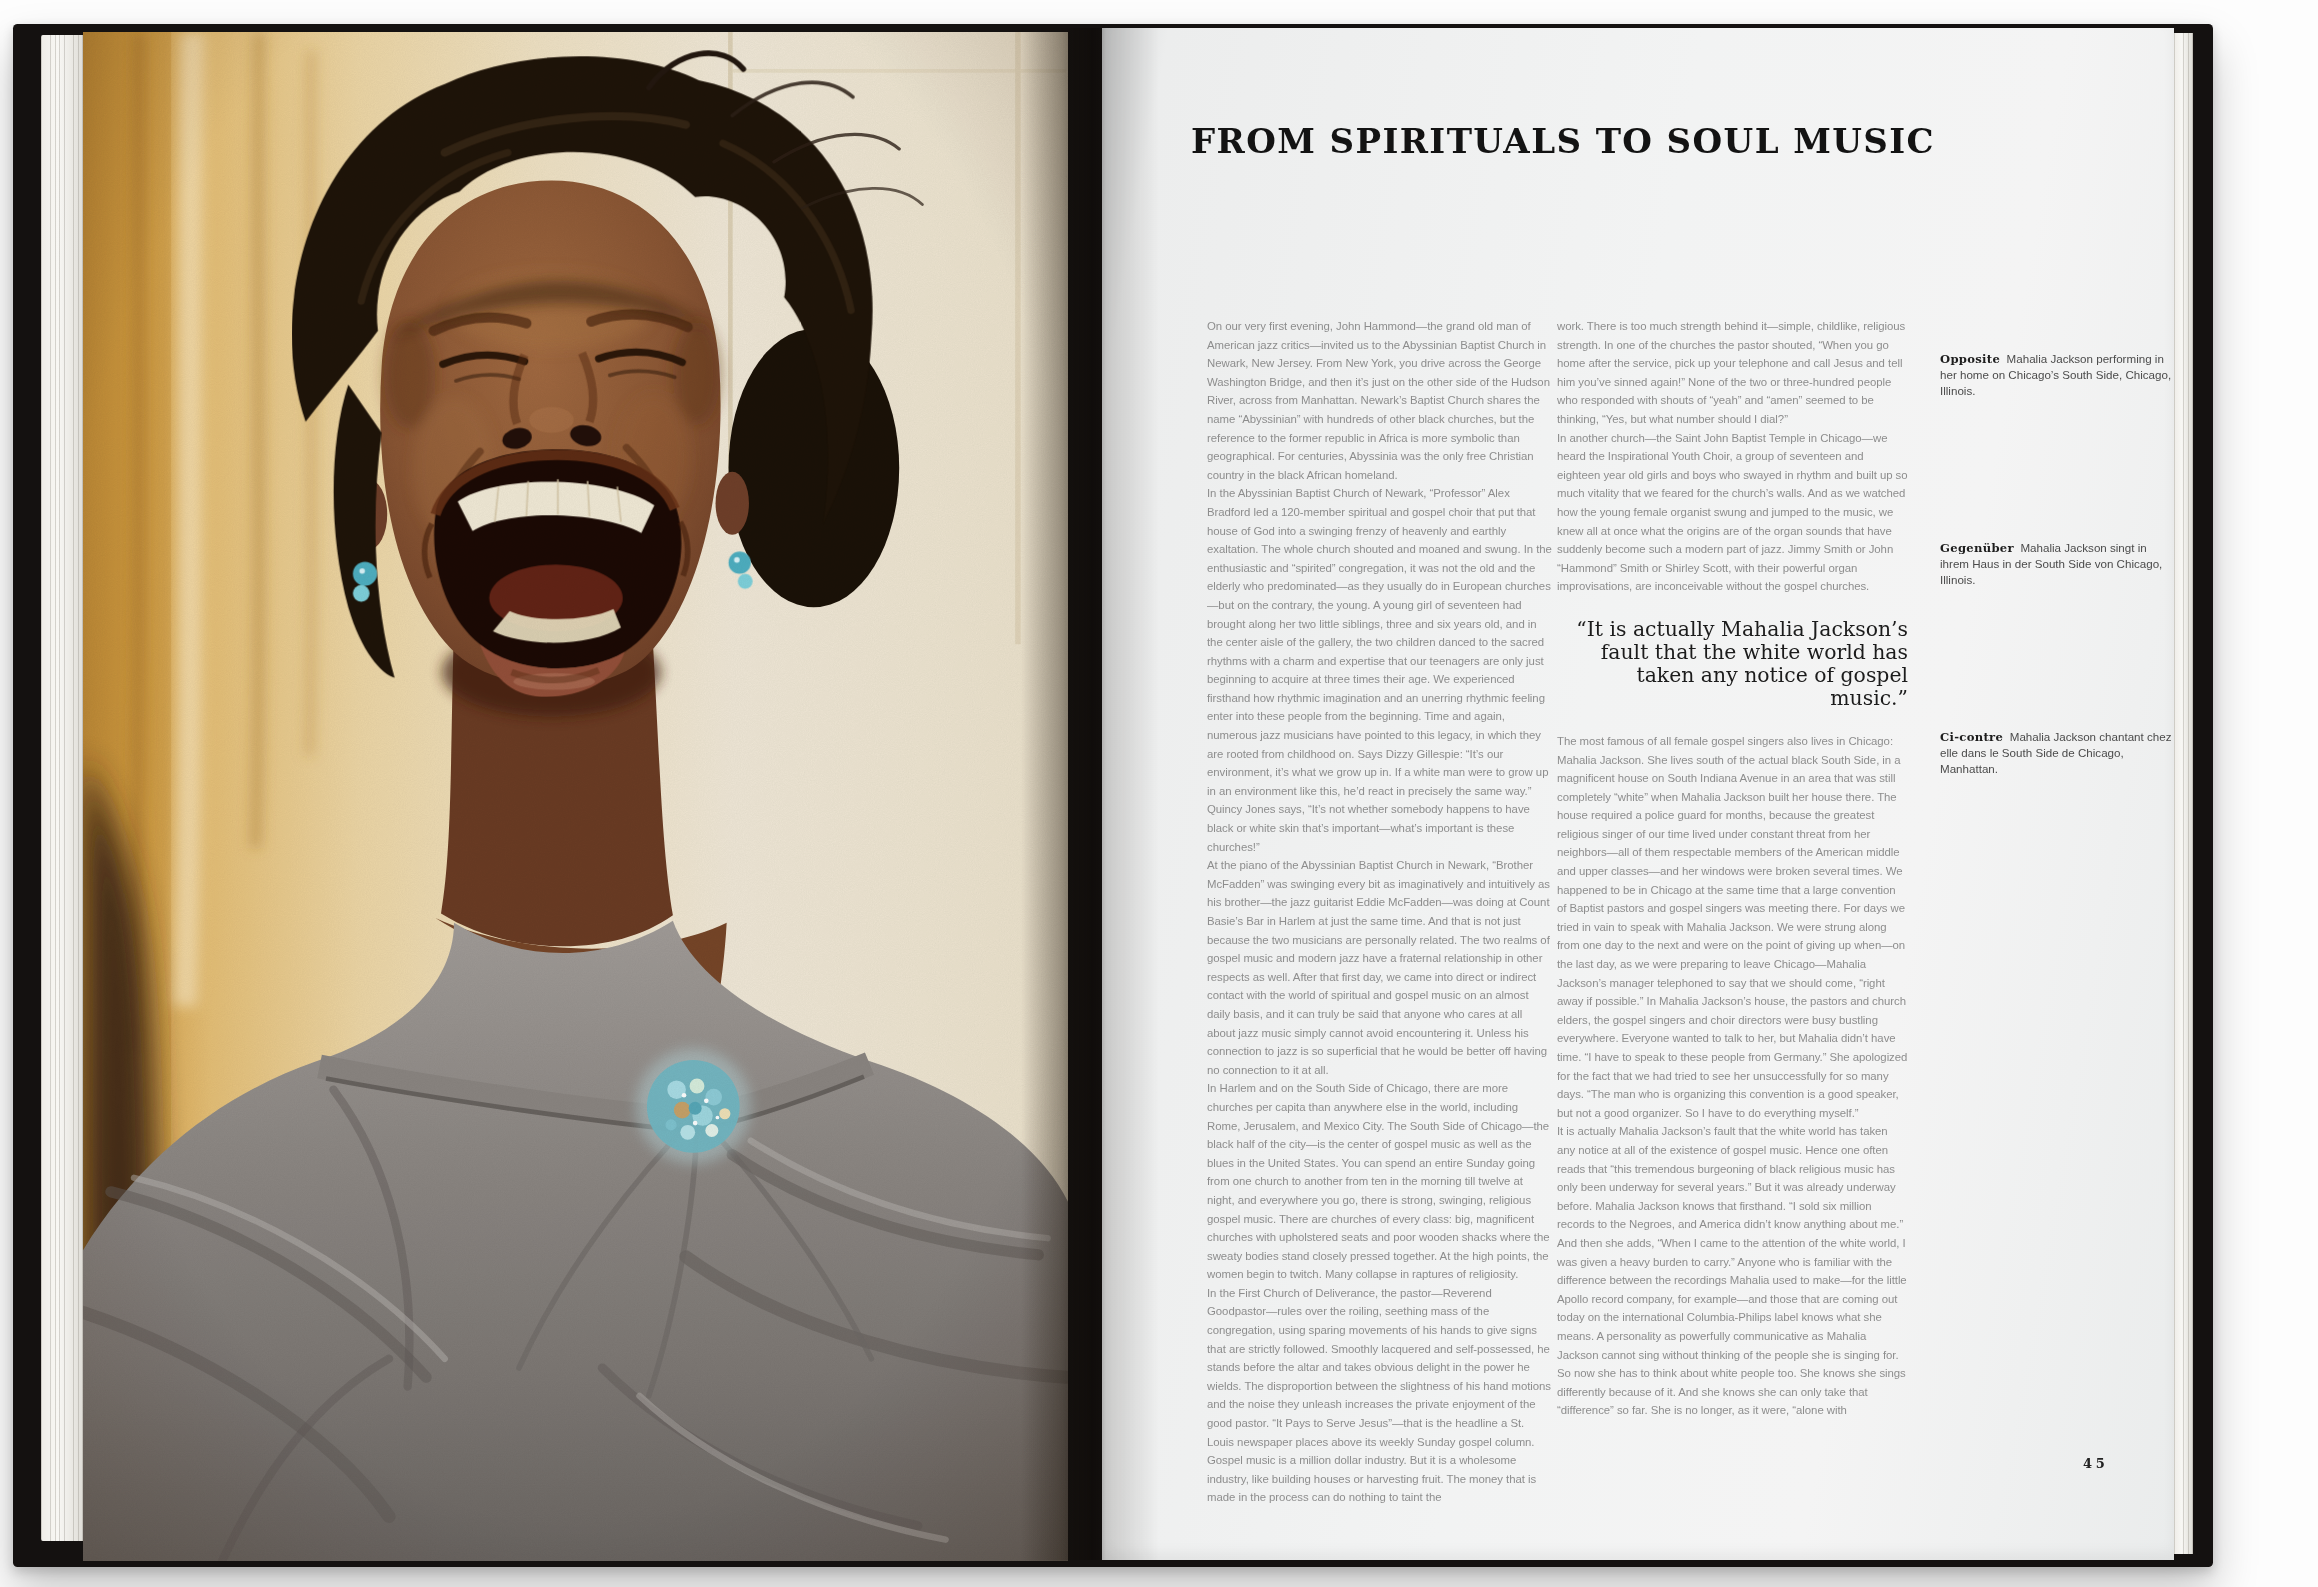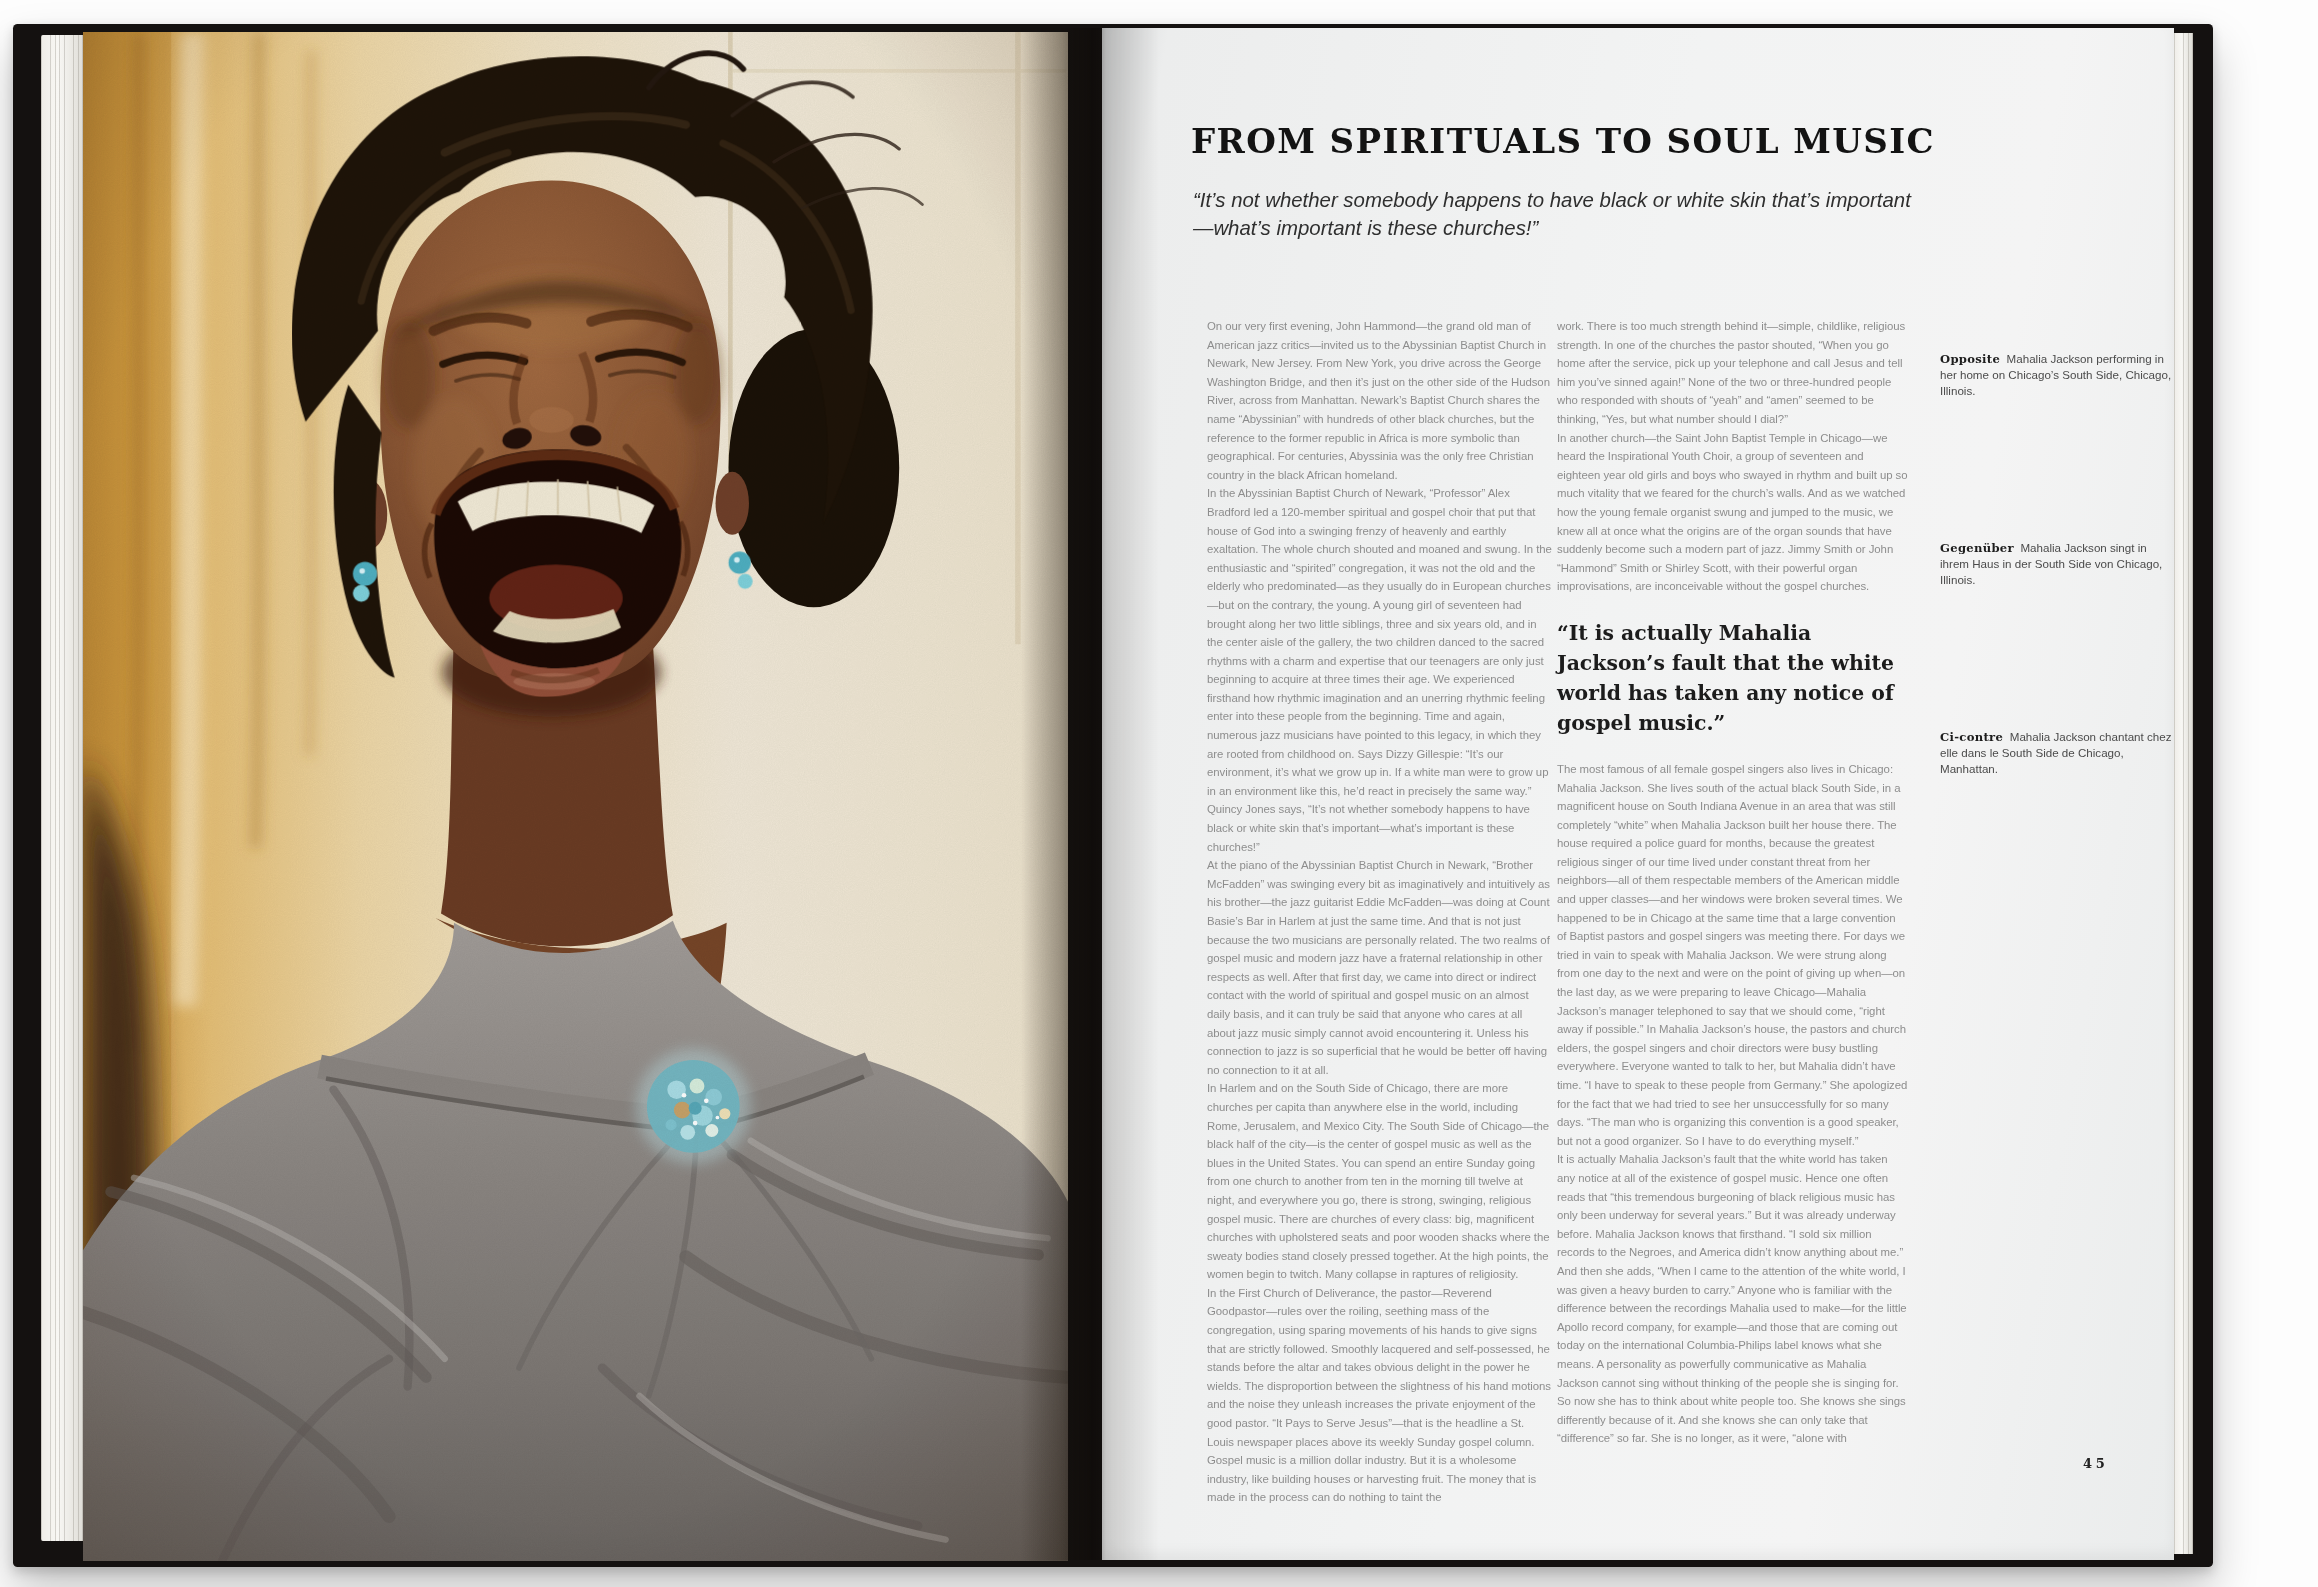--- a/index.html
+++ b/index.html
@@ -31,22 +31,22 @@
                 font-family:"DejaVu Serif", serif; font-weight:bold; font-size:34px;
                 letter-spacing:1.4px; color:#131313; }
   .page-subtitle { position:absolute; left:91px; top:158px; width:719px;
                    font-style:italic; font-size:20.4px; line-height:28px; color:#2f2f2f; }
 
   .body-col { position:absolute; top:289px; }
   .body-col p { font-size:11.4px; line-height:18.6px; color:#8d8d8d; letter-spacing:-0.05px; text-align:left; }
   .col-1 { left:105px;  width:345px; }
   .col-2 { left:455px; width:351px; }
 
-  .pull-quote { font-family:"DejaVu Serif", serif; font-weight:bold; font-size:20.4px; line-height:30px;
-                color:#1c1c1c; margin:22px 0 22px 0; }
+  .pull-quote { font-family:"DejaVu Serif", serif; font-weight:normal; font-size:20.4px; line-height:23px;
+                color:#1c1c1c; margin:22px 0 22px 0;text-align:right; }
 
   .captions { position:absolute; left:838px; top:323px; width:236px; }
   .caption-block { margin-bottom:141px; font-size:11.6px; line-height:16px; color:#4b4b4b; }
   .caption-lead { font-family:"DejaVu Serif", serif; font-weight:bold; color:#1d1d1d; letter-spacing:0.3px; margin-right:6.5px; }
 
   .page-number { position:absolute; left:981px; top:1428px; font-family:"DejaVu Serif", serif;
                  font-weight:bold; font-size:13px; letter-spacing:3.7px; color:#222; }
 </style>
 </head>
 <body>
@@ -251,21 +251,20 @@
 
       <rect width="1062" height="1648" fill="url(#vignG)"></rect>
       <rect x="1012" width="50" height="1648" fill="url(#edgeG)"></rect>
       <rect width="1062" height="1648" filter="url(#grainF)" opacity=".1"></rect>
     </svg>
   </div>
 
   <div class="right-page">
 
     <h1 class="page-title">FROM SPIRITUALS TO SOUL MUSIC</h1>
-    <div class="page-subtitle">“It’s not whether somebody happens to have black or white skin that’s important—what’s important is these churches!”</div>
 
     <div class="body-col col-1">
       <p>On our very first evening, John Hammond—the grand old man of American jazz critics—invited us to the Abyssinian Baptist Church in Newark, New Jersey. From New York, you drive across the George Washington Bridge, and then it’s just on the other side of the Hudson River, across from Manhattan. Newark’s Baptist Church shares the name “Abyssinian” with hundreds of other black churches, but the reference to the former republic in Africa is more symbolic than geographical. For centuries, Abyssinia was the only free Christian country in the black African homeland.</p>
       <p>In the Abyssinian Baptist Church of Newark, “Professor” Alex Bradford led a 120-member spiritual and gospel choir that put that house of God into a swinging frenzy of heavenly and earthly exaltation. The whole church shouted and moaned and swung. In the enthusiastic and “spirited” congregation, it was not the old and the elderly who predominated—as they usually do in European churches—but on the contrary, the young. A young girl of seventeen had brought along her two little siblings, three and six years old, and in the center aisle of the gallery, the two children danced to the sacred rhythms with a charm and expertise that our teenagers are only just beginning to acquire at three times their age. We experienced firsthand how rhythmic imagination and an unerring rhythmic feeling enter into these people from the beginning. Time and again, numerous jazz musicians have pointed to this legacy, in which they are rooted from childhood on. Says Dizzy Gillespie: “It’s our environment, it’s what we grow up in. If a white man were to grow up in an environment like this, he’d react in precisely the same way.” Quincy Jones says, “It’s not whether somebody happens to have black or white skin that’s important—what’s important is these churches!”</p>
       <p>At the piano of the Abyssinian Baptist Church in Newark, “Brother McFadden” was swinging every bit as imaginatively and intuitively as his brother—the jazz guitarist Eddie McFadden—was doing at Count Basie’s Bar in Harlem at just the same time. And that is not just because the two musicians are personally related. The two realms of gospel music and modern jazz have a fraternal relationship in other respects as well. After that first day, we came into direct or indirect contact with the world of spiritual and gospel music on an almost daily basis, and it can truly be said that anyone who cares at all about jazz music simply cannot avoid encountering it. Unless his connection to jazz is so superficial that he would be better off having no connection to it at all.</p>
       <p>In Harlem and on the South Side of Chicago, there are more churches per capita than anywhere else in the world, including Rome, Jerusalem, and Mexico City. The South Side of Chicago—the black half of the city—is the center of gospel music as well as the blues in the United States. You can spend an entire Sunday going from one church to another from ten in the morning till twelve at night, and everywhere you go, there is strong, swinging, religious gospel music. There are churches of every class: big, magnificent churches with upholstered seats and poor wooden shacks where the sweaty bodies stand closely pressed together. At the high points, the women begin to twitch. Many collapse in raptures of religiosity.</p>
       <p>In the First Church of Deliverance, the pastor—Reverend Goodpastor—rules over the roiling, seething mass of the congregation, using sparing movements of his hands to give signs that are strictly followed. Smoothly lacquered and self-possessed, he stands before the altar and takes obvious delight in the power he wields. The disproportion between the slightness of his hand motions and the noise they unleash increases the private enjoyment of the good pastor. “It Pays to Serve Jesus”—that is the headline a St. Louis newspaper places above its weekly Sunday gospel column. Gospel music is a million dollar industry. But it is a wholesome industry, like building houses or harvesting fruit. The money that is made in the process can do nothing to taint the</p>
     </div>
 
     <div class="body-col col-2">

